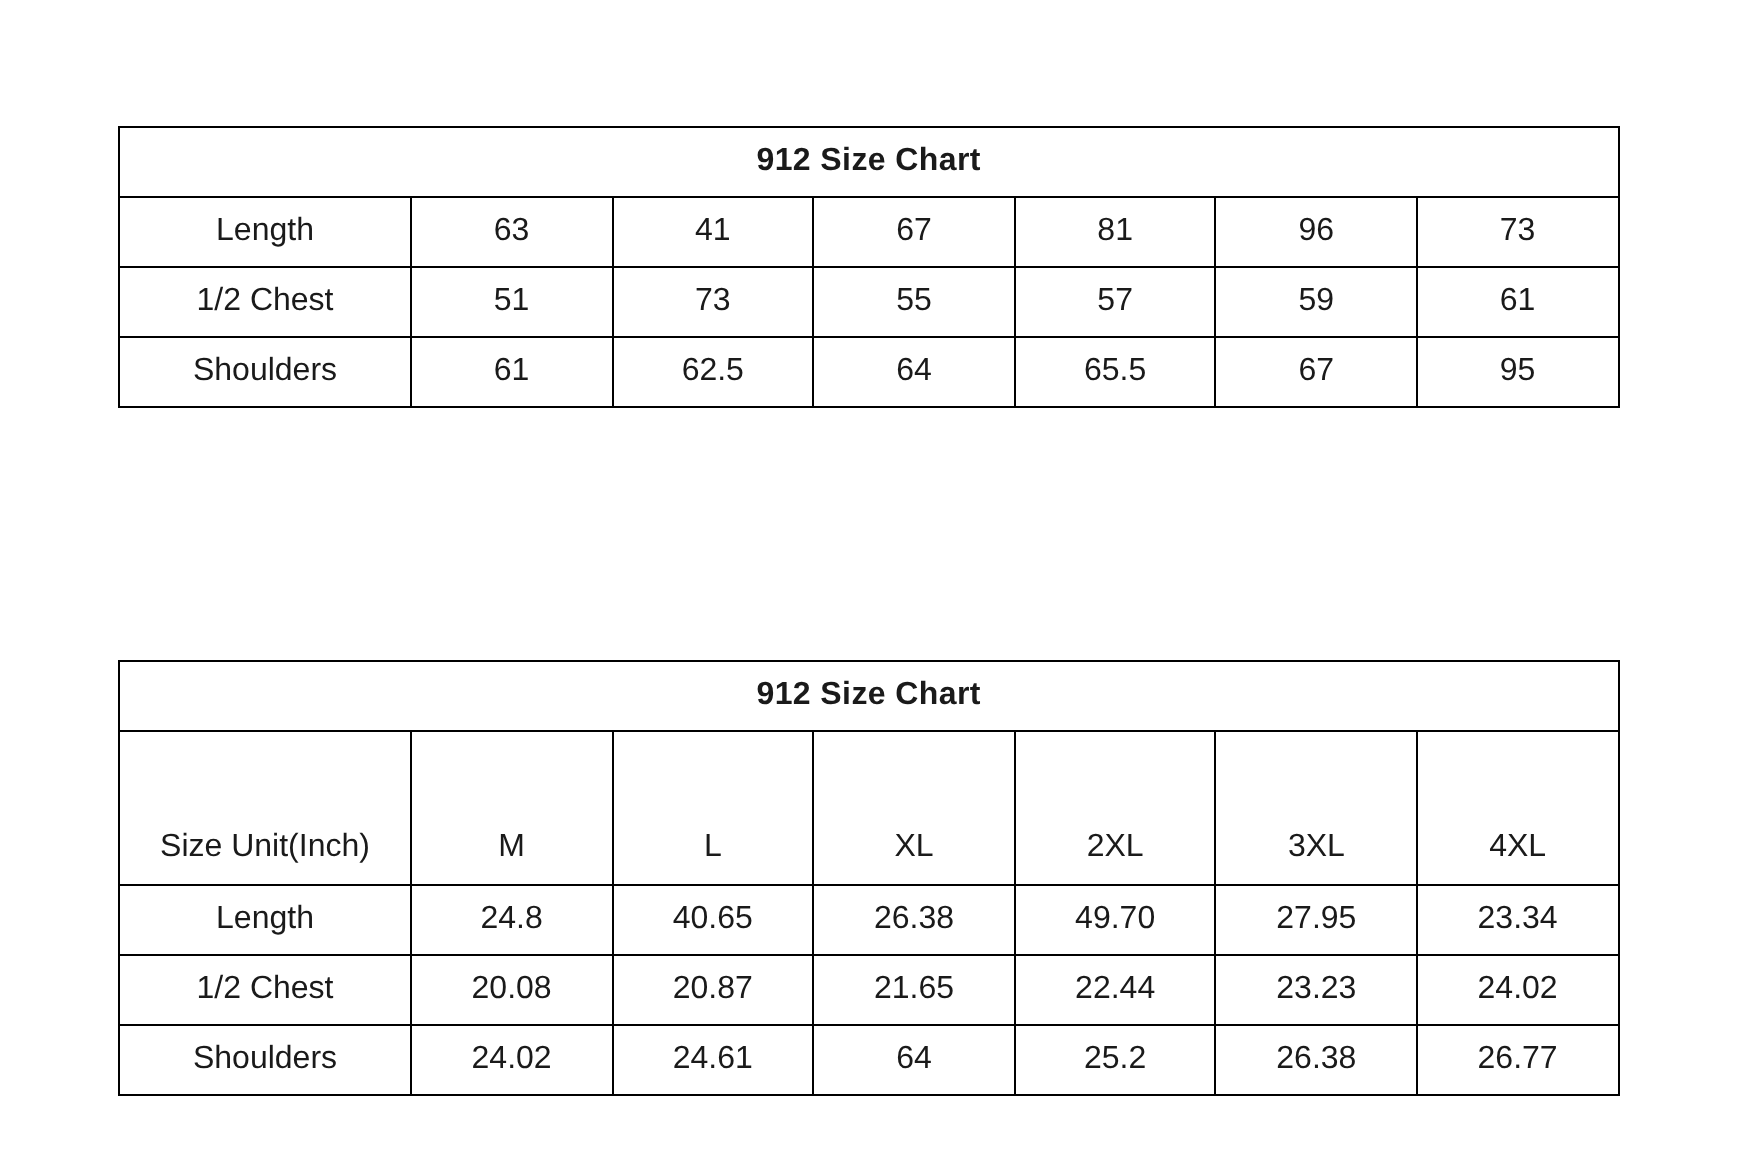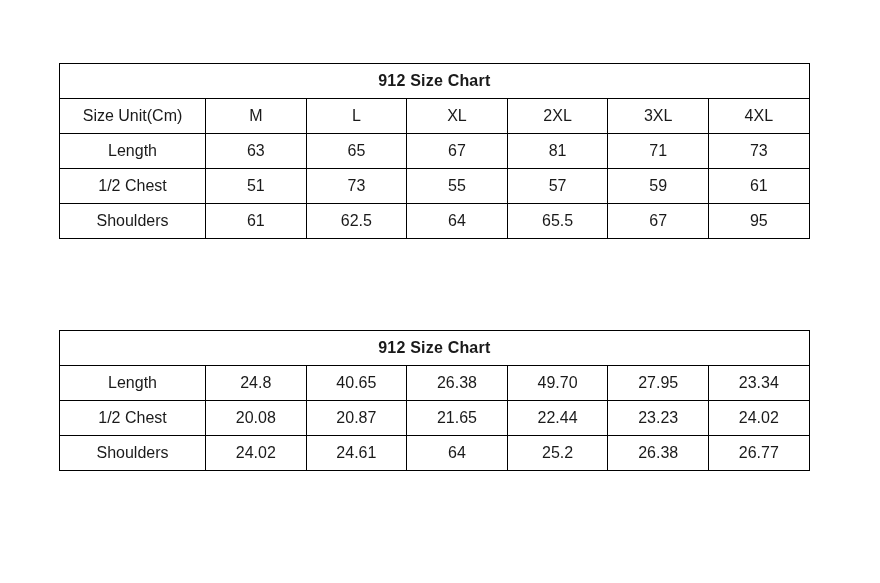--- a/index.html
+++ b/index.html
@@ -83,36 +83,27 @@
           <col class="data-col">
           <col class="data-col">
         <col class="data-col">
           <col class="data-col">
           <col class="data-col">
       </colgroup>
       <tbody>
         <tr>
           <td class="title-cell" colspan="7">912 Size Chart</td>
         </tr>
-        <tr class="header-row">
-          <td class="unit-cell">Size Unit(Cm)</td>
-          <td>M</td>
-          <td>L</td>
-          <td>XL</td>
-          <td>2XL</td>
-          <td>3XL</td>
-          <td>4XL</td>
-        </tr>
         <tr>
           <td>Length</td>
           <td>63</td>
-          <td>65</td>
+          <td>41</td>
           <td>67</td>
           <td>81</td>
-          <td>71</td>
+          <td>96</td>
           <td>73</td>
         </tr>
         <tr>
           <td>1/2 Chest</td>
           <td>51</td>
           <td>73</td>
           <td>55</td>
           <td>57</td>
           <td>59</td>
           <td>61</td>
@@ -138,20 +129,43 @@
           <col class="data-col">
           <col class="data-col">
         <col class="data-col">
           <col class="data-col">
           <col class="data-col">
       </colgroup>
       <tbody>
         <tr>
           <td class="title-cell" colspan="7">912 Size Chart</td>
         </tr>
+        <tr class="header-row">
+          <td class="unit-cell">
+              <span>Size Unit(Inch)</span>
+            </td>
+          <td>
+              <span>M</span>
+            </td>
+          <td>
+              <span>L</span>
+            </td>
+          <td>
+              <span>XL</span>
+            </td>
+          <td>
+              <span>2XL</span>
+            </td>
+          <td>
+              <span>3XL</span>
+            </td>
+          <td>
+              <span>4XL</span>
+            </td>
+        </tr>
         <tr>
           <td>Length</td>
           <td>24.8</td>
           <td>40.65</td>
           <td>26.38</td>
           <td>49.70</td>
           <td>27.95</td>
           <td>23.34</td>
         </tr>
         <tr>

